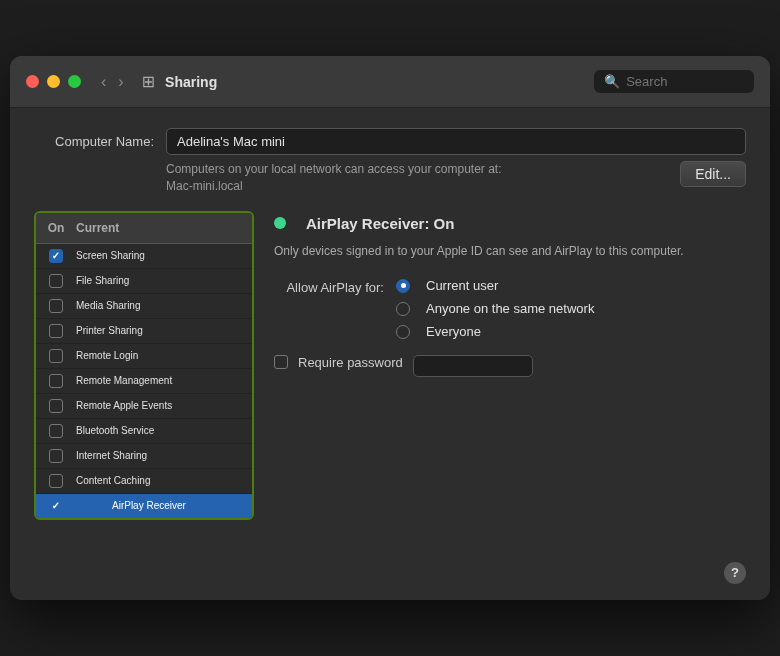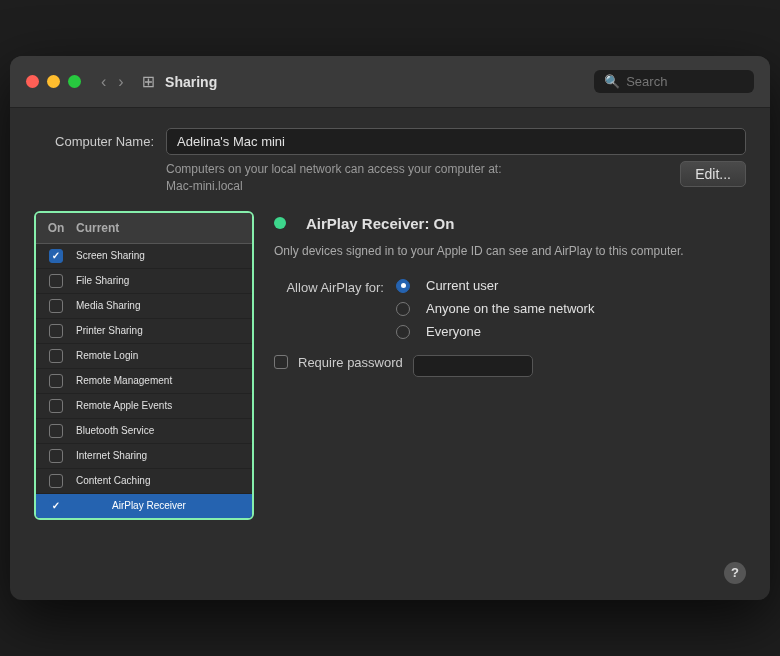--- a/index.html
+++ b/index.html
@@ -166,21 +166,21 @@
     
     .main-panels {
       display: flex;
       gap: 14px;
     }
 
     
     .service-list-panel {
       width: 220px;
       flex-shrink: 0;
-      border: 2px solid #86efac;
+      border: 2px solid #4d7c0f;
       border-radius: 6px;
       overflow: hidden;
     }
 
     .service-list-header {
       display: grid;
       grid-template-columns: 40px 1fr;
       background: #3a3a3a;
       border-bottom: 1px solid #555;
       padding: 4px 0;

